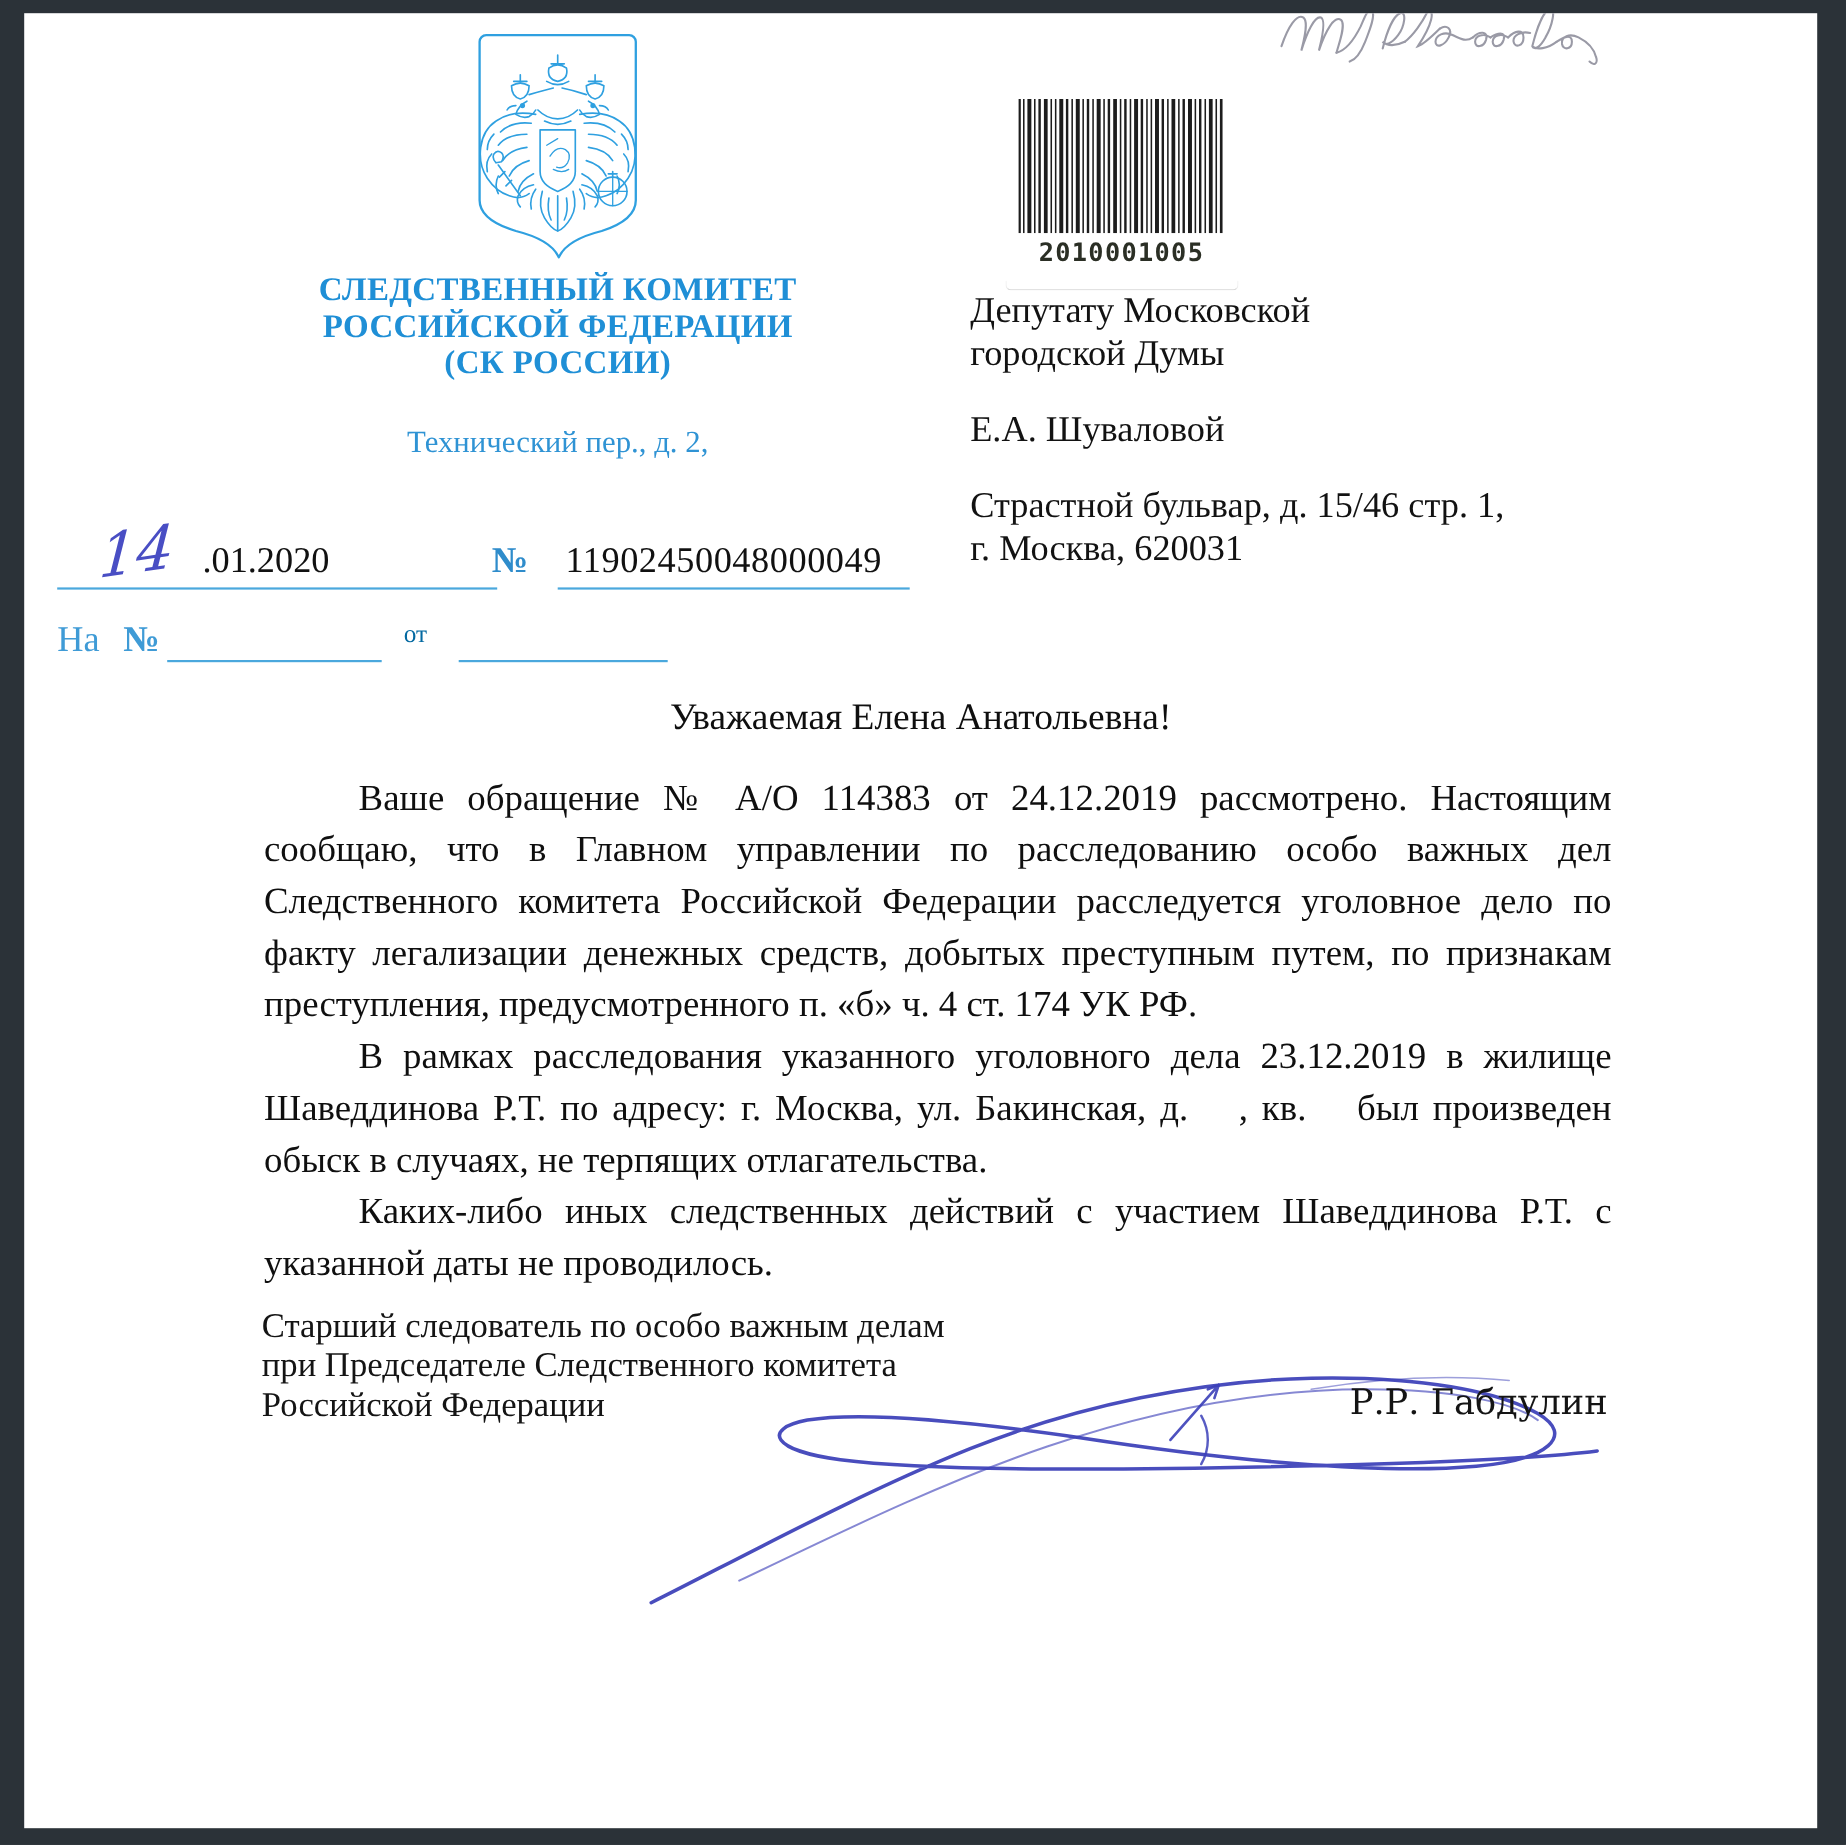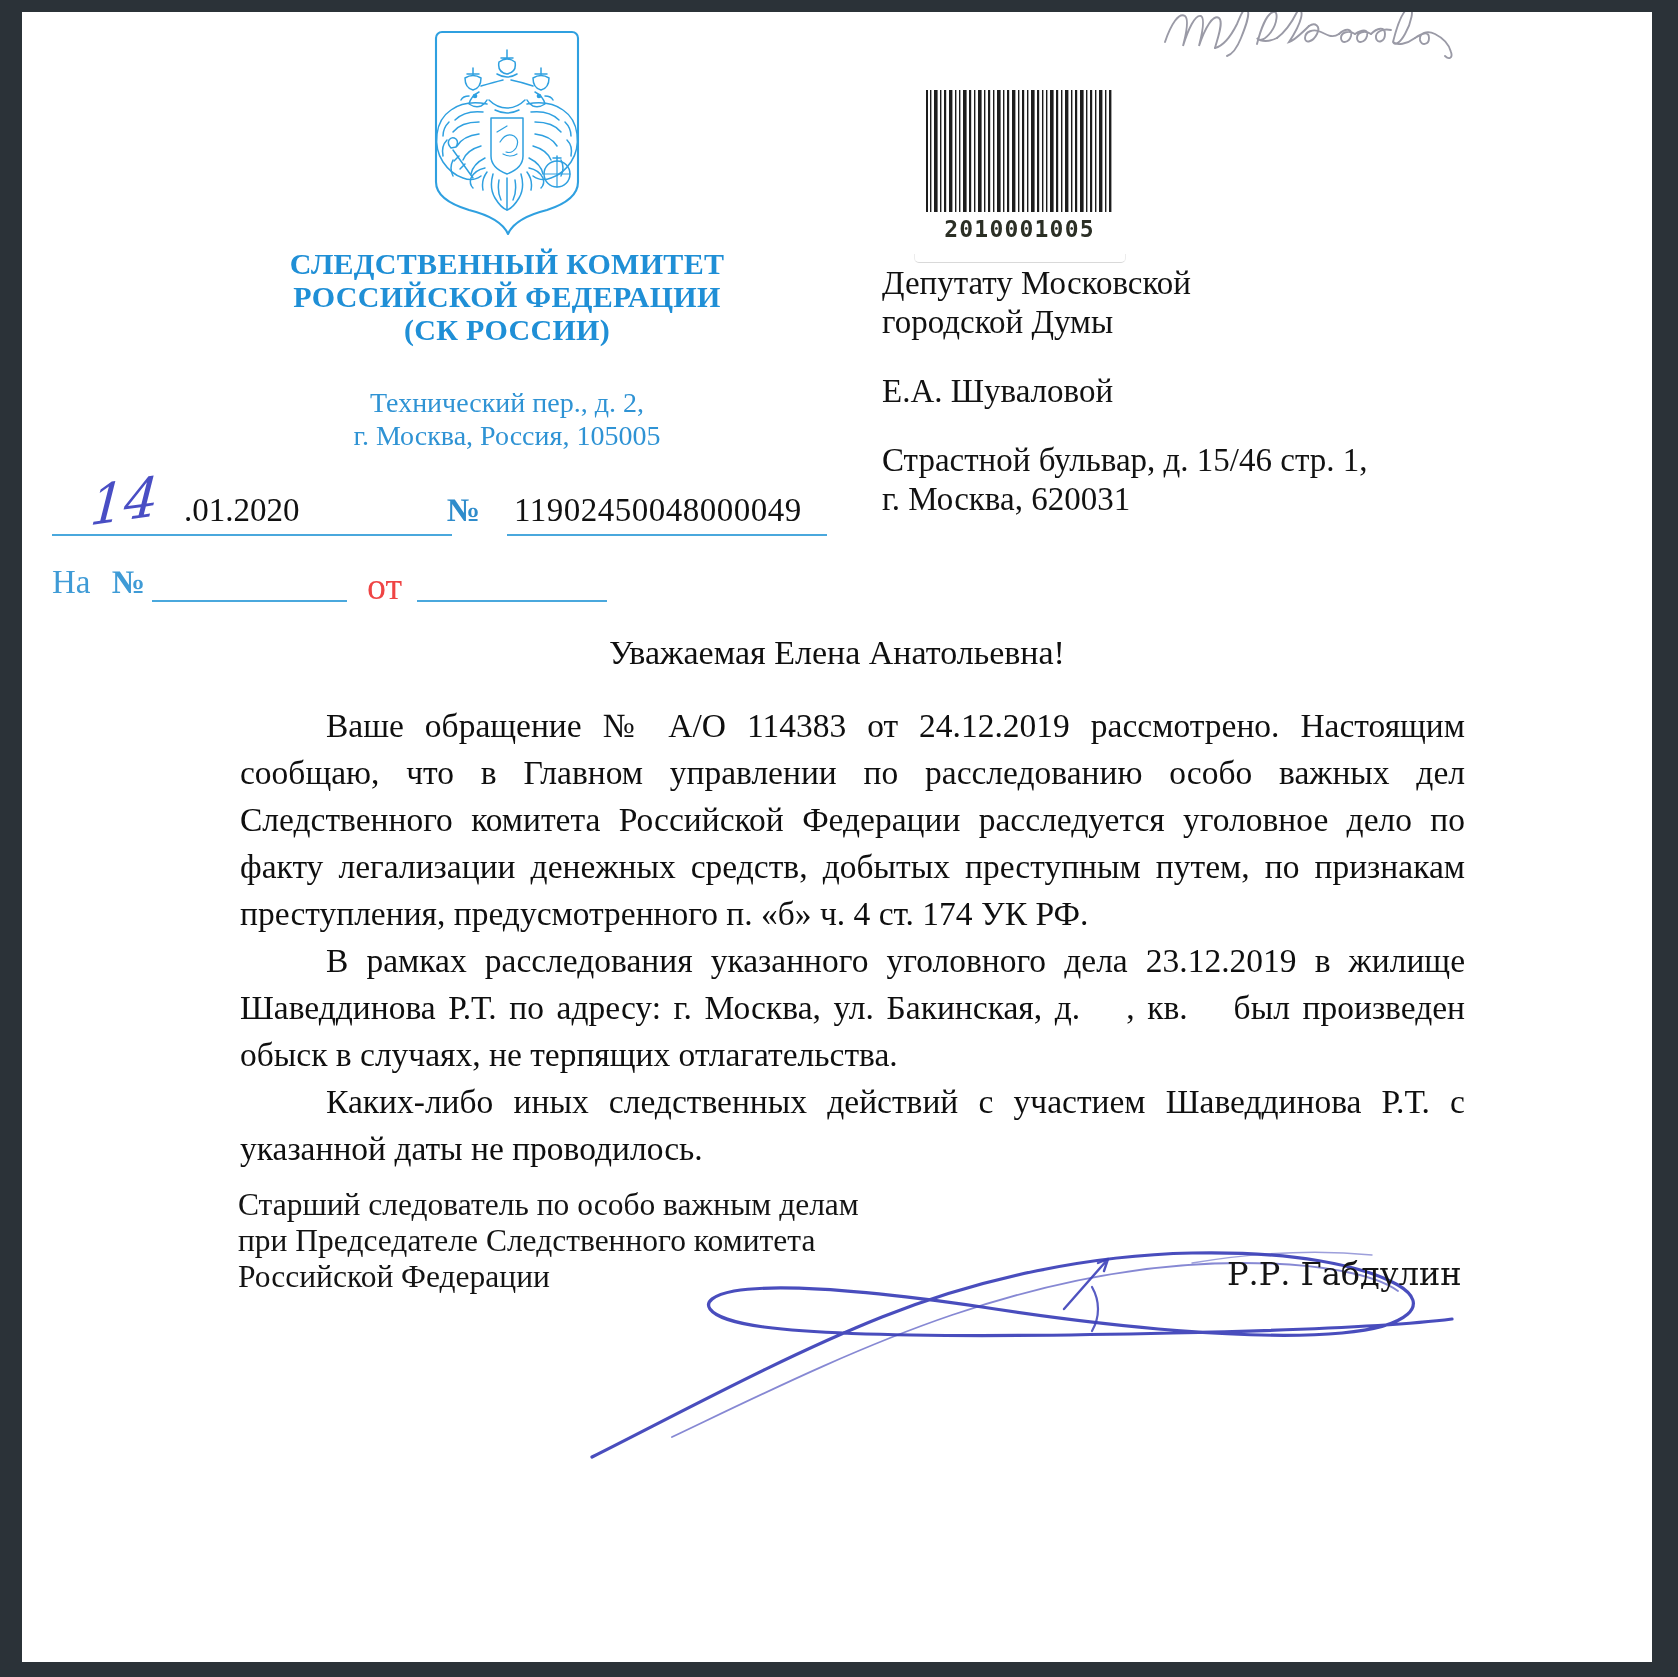--- a/index.html
+++ b/index.html
@@ -112,21 +112,21 @@
   
   #reply-row {
     position: absolute;
     left: 30px;
     top: 548px;
     width: 620px;
     height: 50px;
   }
   #reply-na   { position: absolute; left: 0px;   top: 4px; font-size: 33px; color: #3f9bd6; }
   #reply-num  { position: absolute; left: 60px;  top: 4px; font-size: 33px; color: #3f9bd6; font-weight: bold; }
-  #reply-ot   { position: absolute; left: 315px; top: 4px; font-size: 38px; color: #ef4444; }
+  #reply-ot   { position: absolute; left: 315px; top: 4px; font-size: 23px; color: #0369a1; }
   #reply-rule-1 { left: 100px; top: 40px; width: 195px; }
   #reply-rule-2 { left: 365px; top: 40px; width: 190px; }
 
   
   #barcode-block {
     position: absolute;
     left: 890px;
     top: 78px;
     width: 215px;
     text-align: center;
@@ -317,21 +317,20 @@
             <path d="M150 134 v5 M146 136 h8"></path>
           </g>
         </svg>
       </div>
 
       <div class="org-title">СЛЕДСТВЕННЫЙ КОМИТЕТ</div>
       <div class="org-title">РОССИЙСКОЙ ФЕДЕРАЦИИ</div>
       <div class="org-title">(СК РОССИИ)</div>
 
       <div class="org-addr">Технический пер., д. 2,</div>
-      <div class="org-addr" style="margin-top:0">г. Москва, Россия, 105005</div>
     </div>
 
     <div id="date-row">
       <div class="rule" id="date-rule"></div>
       <div class="rule" id="num-rule"></div>
       <div id="date-hand">14</div>
       <div id="date-text">.01.2020</div>
       <div id="num-sign">№</div>
       <div id="num-text">11902450048000049</div>
     </div>

